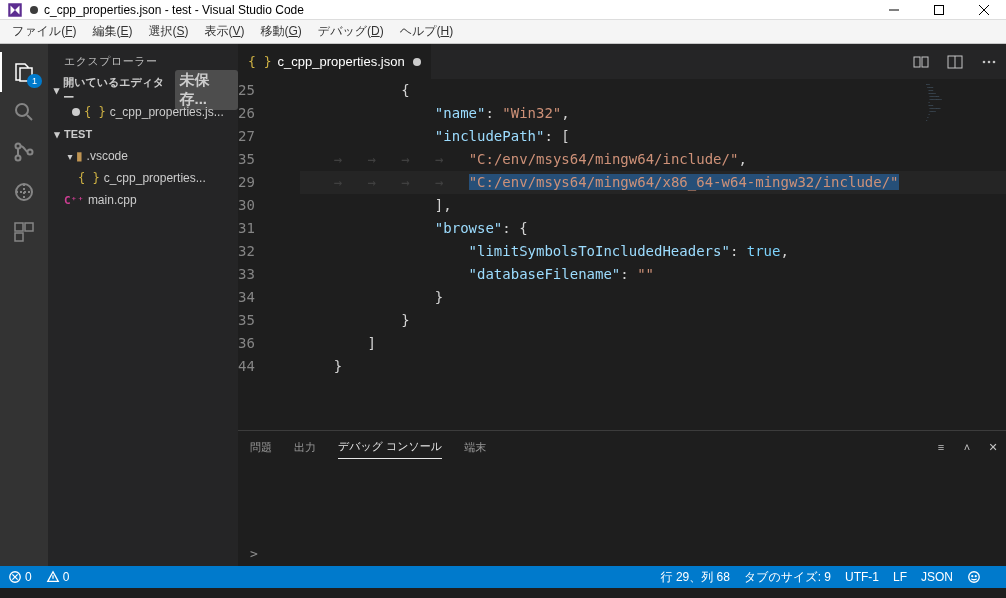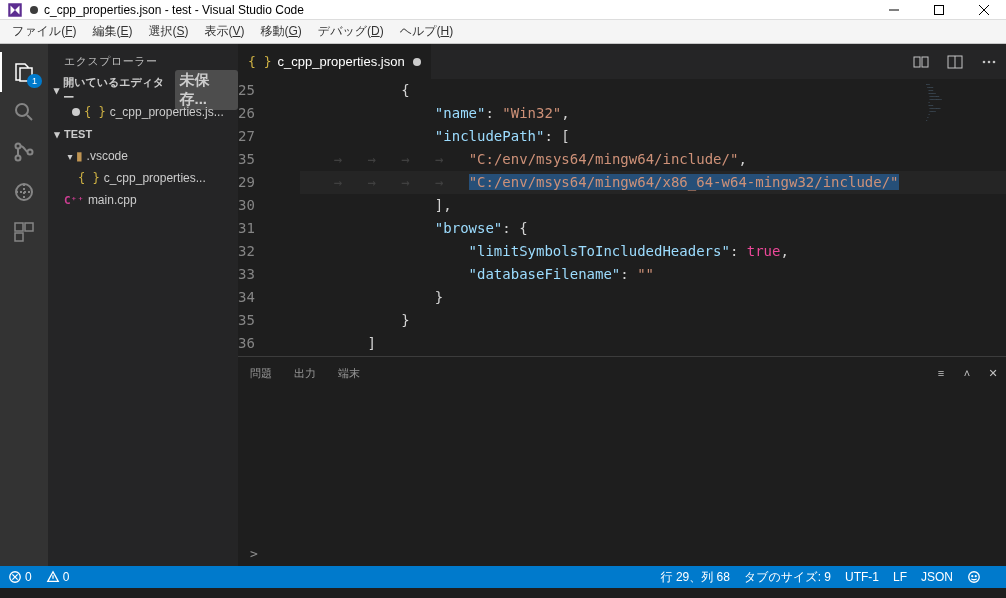--- a/index.html
+++ b/index.html
@@ -46,27 +46,27 @@
 .tab-actions { margin-left: auto; display: flex; align-items: center; color: #c5c5c5; }
 .tab-actions .ta { width: 34px; height: 35px; display: flex; align-items: center; justify-content: center; }
 .tab-actions svg { width: 16px; height: 16px; }
 
 .editor-body { flex: 1; display: flex; font-family: Consolas, monospace; font-size: 14px; position: relative; overflow: hidden; }
 .gutter { width: 62px; color: #858585; padding-right: 18px; line-height: 23px; padding-top: 0; }
 .code { flex: 1; line-height: 23px; white-space: pre; color: #d4d4d4; position: relative; }
 .tok-key { color: #9cdcfe; }
 .tok-str { color: #ce9178; }
 .tok-punct { color: #d4d4d4; }
-.tok-bool { color: #ec4899; }
+.tok-bool { color: #7dd3fc; }
 .indent-guide { color: #404040; }
 .hl-line { background: rgba(255,255,255,0.03); }
 .sel { background: #264f78; }
 .minimap { position: absolute; top: 0; right: 0; width: 84px; height: 160px; opacity: 0.5; font-size: 2px; line-height: 3px; padding: 4px; color: #7aa3c9; overflow: hidden; }
 
-.panel { height: 210px; border-top: 1px solid #3c3c3c; display: flex; flex-direction: column; background: #1e1e1e; }
+.panel { height: 136px; border-top: 1px solid #3c3c3c; display: flex; flex-direction: column; background: #1e1e1e; }
 .panel-tabs { height: 32px; display: flex; align-items: center; padding-left: 12px; font-size: 11px; color: #969696; }
 .panel-tabs .ptab { margin-right: 22px; padding: 4px 0; }
 .panel-tabs .ptab.active { color: #e7e7e7; border-bottom: 1px solid #e7e7e7; }
 .panel-tabs .spacer { flex: 1; }
 .panel-tabs .picon { width: 26px; text-align: center; color: #c5c5c5; }
 .panel-body { flex: 1; }
 .panel-input { height: 26px; display: flex; align-items: center; padding-left: 12px; color: #8e8e8e; font-family: Consolas, monospace; }
 
 .statusbar { height: 22px; background: #007acc; color: #ffffff; display: flex; align-items: center; font-size: 12px; padding: 0 8px; }
 .statusbar .sb-item { margin-right: 14px; display: flex; align-items: center; }
@@ -235,20 +235,21 @@
         </div>
       <div class="code" id="code"><div><span class="indent-guide">            </span><span class="tok-punct">{</span></div><div><span class="indent-guide">                </span><span class="tok-key">"name"</span><span class="tok-punct">: </span><span class="tok-str">"Win32"</span><span class="tok-punct">,</span></div><div><span class="indent-guide">                </span><span class="tok-key">"includePath"</span><span class="tok-punct">: [</span></div><div><span class="indent-guide">    <span style="color:#404040">→</span>   <span style="color:#404040">→</span>   <span style="color:#404040">→</span>   <span style="color:#404040">→</span>   </span><span class="tok-str">"C:/env/msys64/mingw64/include/"</span><span class="tok-punct">,</span></div><div class="hl-line"><span class="indent-guide">    <span style="color:#404040">→</span>   <span style="color:#404040">→</span>   <span style="color:#404040">→</span>   <span style="color:#404040">→</span>   </span><span class="tok-str sel">"C:/env/msys64/mingw64/x86_64-w64-mingw32/include/"</span></div><div><span class="indent-guide">                </span><span class="tok-punct">],</span></div><div><span class="indent-guide">                </span><span class="tok-key">"browse"</span><span class="tok-punct">: {</span></div><div><span class="indent-guide">                    </span><span class="tok-key">"limitSymbolsToIncludedHeaders"</span><span class="tok-punct">: </span><span class="tok-bool">true</span><span class="tok-punct">,</span></div><div><span class="indent-guide">                    </span><span class="tok-key">"databaseFilename"</span><span class="tok-punct">: </span><span class="tok-str">""</span></div><div><span class="indent-guide">                </span><span class="tok-punct">}</span></div><div><span class="indent-guide">            </span><span class="tok-punct">}</span></div><div><span class="indent-guide">        </span><span class="tok-punct">]</span></div><div><span class="indent-guide">    </span><span class="tok-punct">}</span></div></div>
       <div class="minimap">▬▬▬<br>&nbsp;▬▬▬▬▬<br>&nbsp;&nbsp;▬▬▬▬<br>&nbsp;&nbsp;▬▬▬▬▬▬<br>&nbsp;&nbsp;&nbsp;▬▬▬▬▬▬▬▬<br>&nbsp;&nbsp;&nbsp;▬▬▬▬▬▬▬▬▬▬<br>&nbsp;&nbsp;▬<br>&nbsp;&nbsp;▬▬▬▬<br>&nbsp;&nbsp;&nbsp;▬▬▬▬▬▬▬▬▬<br>&nbsp;&nbsp;&nbsp;▬▬▬▬▬<br>&nbsp;&nbsp;▬<br>&nbsp;▬<br>▬</div>
     </div>
 
     <div class="panel">
       <div class="panel-tabs" id="panel-tabs">
 
         <div class="ptab">問題</div>
           <div class="ptab">出力</div>
+          <div class="ptab active">デバッグ コンソール</div>
           <div class="ptab">端末</div>
           <div class="spacer"></div>
         <div class="picon">≡</div>
         <div class="picon">˄</div>
         <div class="picon">✕</div>
       </div>
       <div class="panel-body"></div>
       <div class="panel-input">
         <span>&gt;</span>
       </div>

